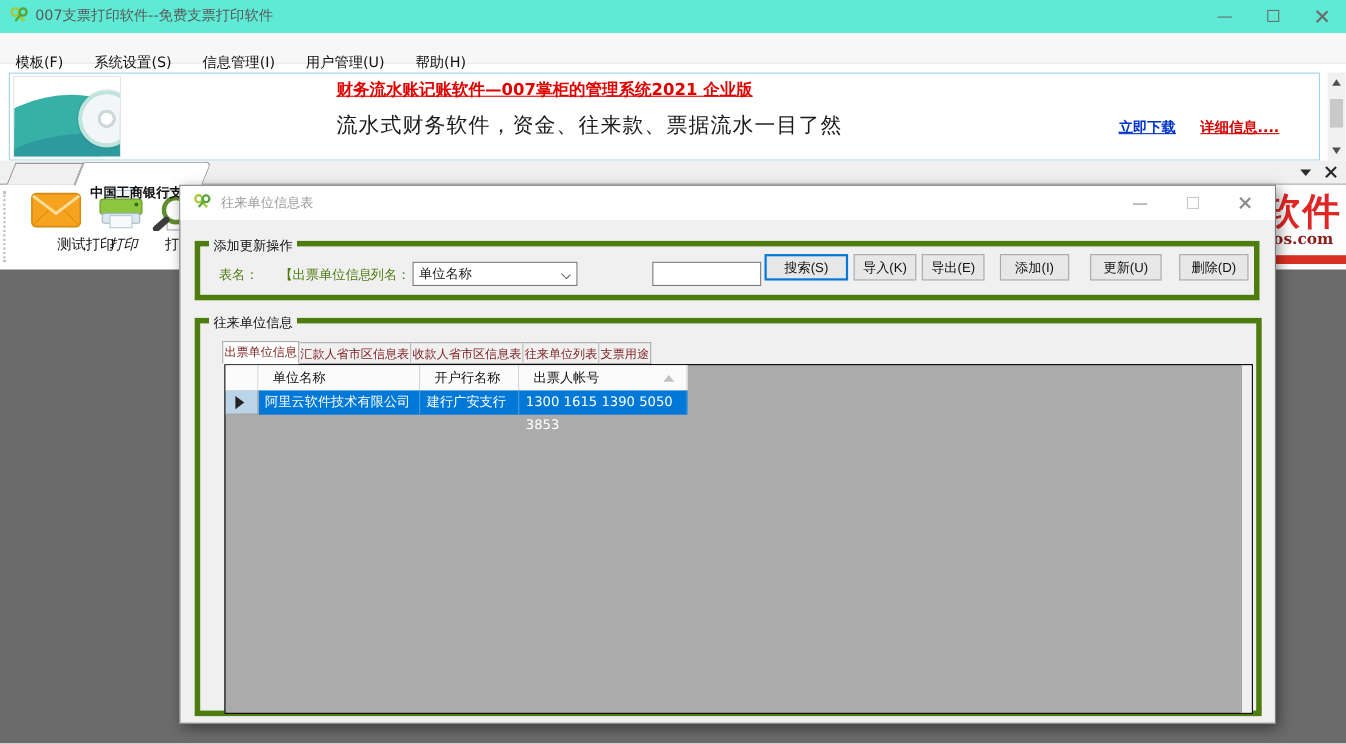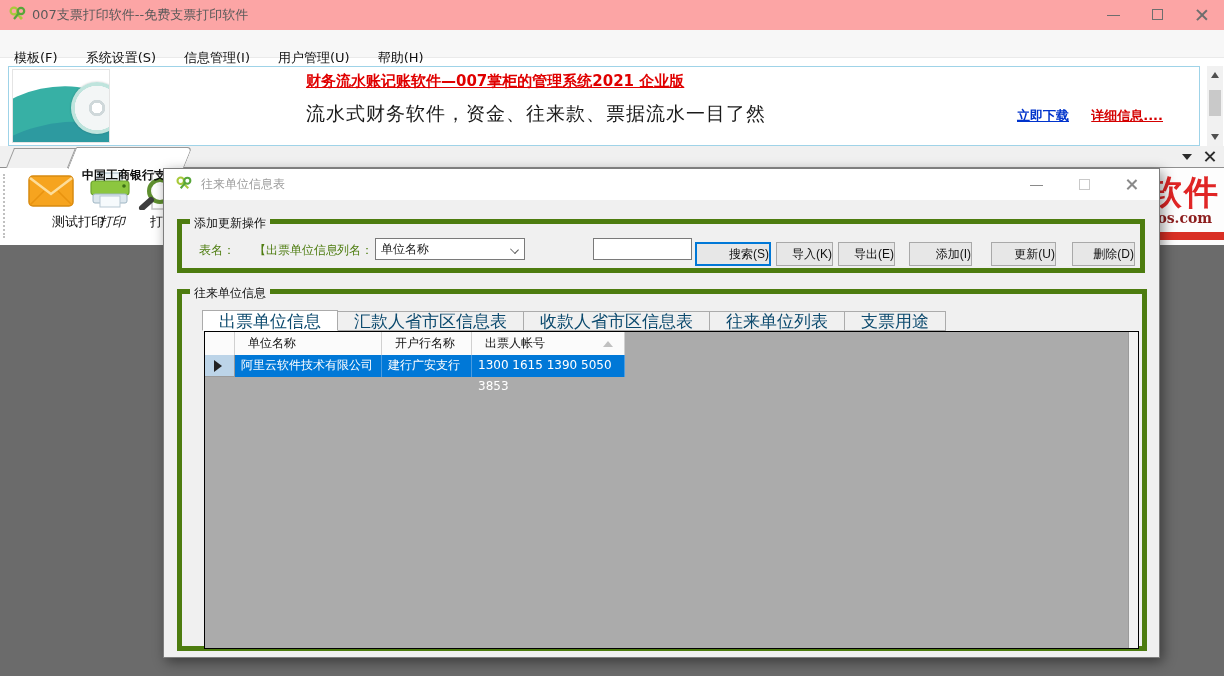--- a/index.html
+++ b/index.html
@@ -1,20 +1,20 @@
 <!DOCTYPE html>
 <html><head>
 <meta charset="utf-8">
 <style>
   * { margin:0; padding:0; box-sizing:border-box; }
   html,body { width:1224px; height:676px; overflow:hidden; }
   body { font-family:"DejaVu Sans","Liberation Sans",sans-serif; font-size:12px; color:#1a1a1a; background:#fff; position:relative; }
 
   
-  .titlebar { position:absolute; left:0; top:0; width:1224px; height:30px; background:#fca5a5; }
+  .titlebar { position:absolute; left:0; top:0; width:1224px; height:30px; background:#5eead4; }
   .titlebar .app-title { position:absolute; left:32px; top:0; line-height:30px; font-size:13px; color:#5a5a5a; }
   .app-icon { position:absolute; left:9px; top:6px; width:18px; height:18px; }
   .win-btn { position:absolute; top:0; width:44px; height:30px; }
   .win-btn .glyph-min { position:absolute; left:15px; top:15px; width:13px; height:0; border-top:1px solid #6e6e6e; }
   .win-btn .glyph-max { position:absolute; left:16px; top:9px; width:11px; height:11px; border:1px solid #6e6e6e; }
   .win-btn .glyph-close { position:absolute; left:15px; top:8px; width:14px; height:14px; }
   .glyph-close:before, .glyph-close:after { content:""; position:absolute; left:6px; top:0; width:1.5px; height:14px; background:#6e6e6e; }
   .glyph-close:before { transform:rotate(45deg); } .glyph-close:after { transform:rotate(-45deg); }
 
   
@@ -84,26 +84,26 @@
 
   .groupbox { position:absolute; border:5px solid #4d7c0f; }
   .group-title { position:absolute; left:8px; top:-9px; background:#f0f0f0; padding:0 4px; font-size:12px; color:#111; }
 
   .gb-ops { left:13px; top:50px; width:968px; height:54px; }
   .ops-row { position:absolute; left:0; top:0; width:100%; height:100%; }
   .lbl { position:absolute; top:18px; font-size:12px; color:#4d7c0f; }
   .combo { position:absolute; left:193px; top:14px; width:150px; height:22px; background:#fff; border:1px solid #7a7a7a; line-height:20px; padding:0 20px 0 5px; font-size:12px; }
   .combo .chev { position:absolute; right:6px; top:7px; width:7px; height:7px; border-right:1.5px solid #5a5a5a; border-bottom:1.5px solid #5a5a5a; transform:rotate(45deg) scaleY(.8); }
   .txt-input { position:absolute; left:411px; top:14px; width:99px; height:22px; background:#fff; border:1px solid #7a7a7a; font-size:12px; padding:0 4px; font-family:inherit; }
-  .btn { position:absolute; top:18px; height:24px; background:#e7e7e7; border:1px solid #a9a9a9; font-size:12px; text-align:right; line-height:22px; color:#111; }
+  .btn { position:absolute; top:7px; height:24px; background:#e7e7e7; border:1px solid #a9a9a9; font-size:12px; text-align:center; line-height:22px; color:#111; }
   .btn.default { border:2px solid #0078d7; line-height:20px; }
 
   .gb-units { left:13px; top:120px; width:970px; height:362px; }
   .inner-tabs { position:absolute; left:20px; top:16px; height:21px; display:flex; }
-  .inner-tab { height:20px; margin-top:1px; line-height:19px; padding:0 16px; font-size:17px; color:#0c4a6e; background:#f0f0f0; border:1px solid #ababab; border-left:none; }
+  .inner-tab { height:20px; margin-top:1px; line-height:19px; padding:0 1px; font-size:11px; color:#7f1d1d; background:#f0f0f0; border:1px solid #ababab; border-left:none; }
   .inner-tab:first-child { border-left:1px solid #ababab; }
   .inner-tab.active { height:21px; margin-top:0; background:#fff; border-bottom:1px solid #fff; position:relative; z-index:2; line-height:20px; }
 
   .grid { position:absolute; left:22px; top:37px; width:935px; height:318px; background:#ababab; border:1px solid #000; overflow:hidden; }
   .grid-scroll { position:absolute; right:0; top:0; bottom:0; width:10px; background:#f1f1f1; border-left:1px solid #9a9a9a; }
   .grid-header { position:absolute; left:0; top:0; height:23px; background:#fbfbfb; display:flex; border-bottom:1px solid #9a9a9a; }
   .gh-cell { height:23px; line-height:22px; font-size:12px; color:#111; padding-left:13px; border-right:1px solid #d0d0d0; position:relative; background:#fbfbfb; }
   .gh-sel { width:30px; padding:0; }
   .sort-arrow { position:absolute; right:8px; top:8px; width:0; height:0; border-left:5px solid transparent; border-right:5px solid transparent; border-bottom:6px solid #c0c0c0; }
   .grid-row { position:absolute; left:0; top:23px; height:22px; display:flex; }

